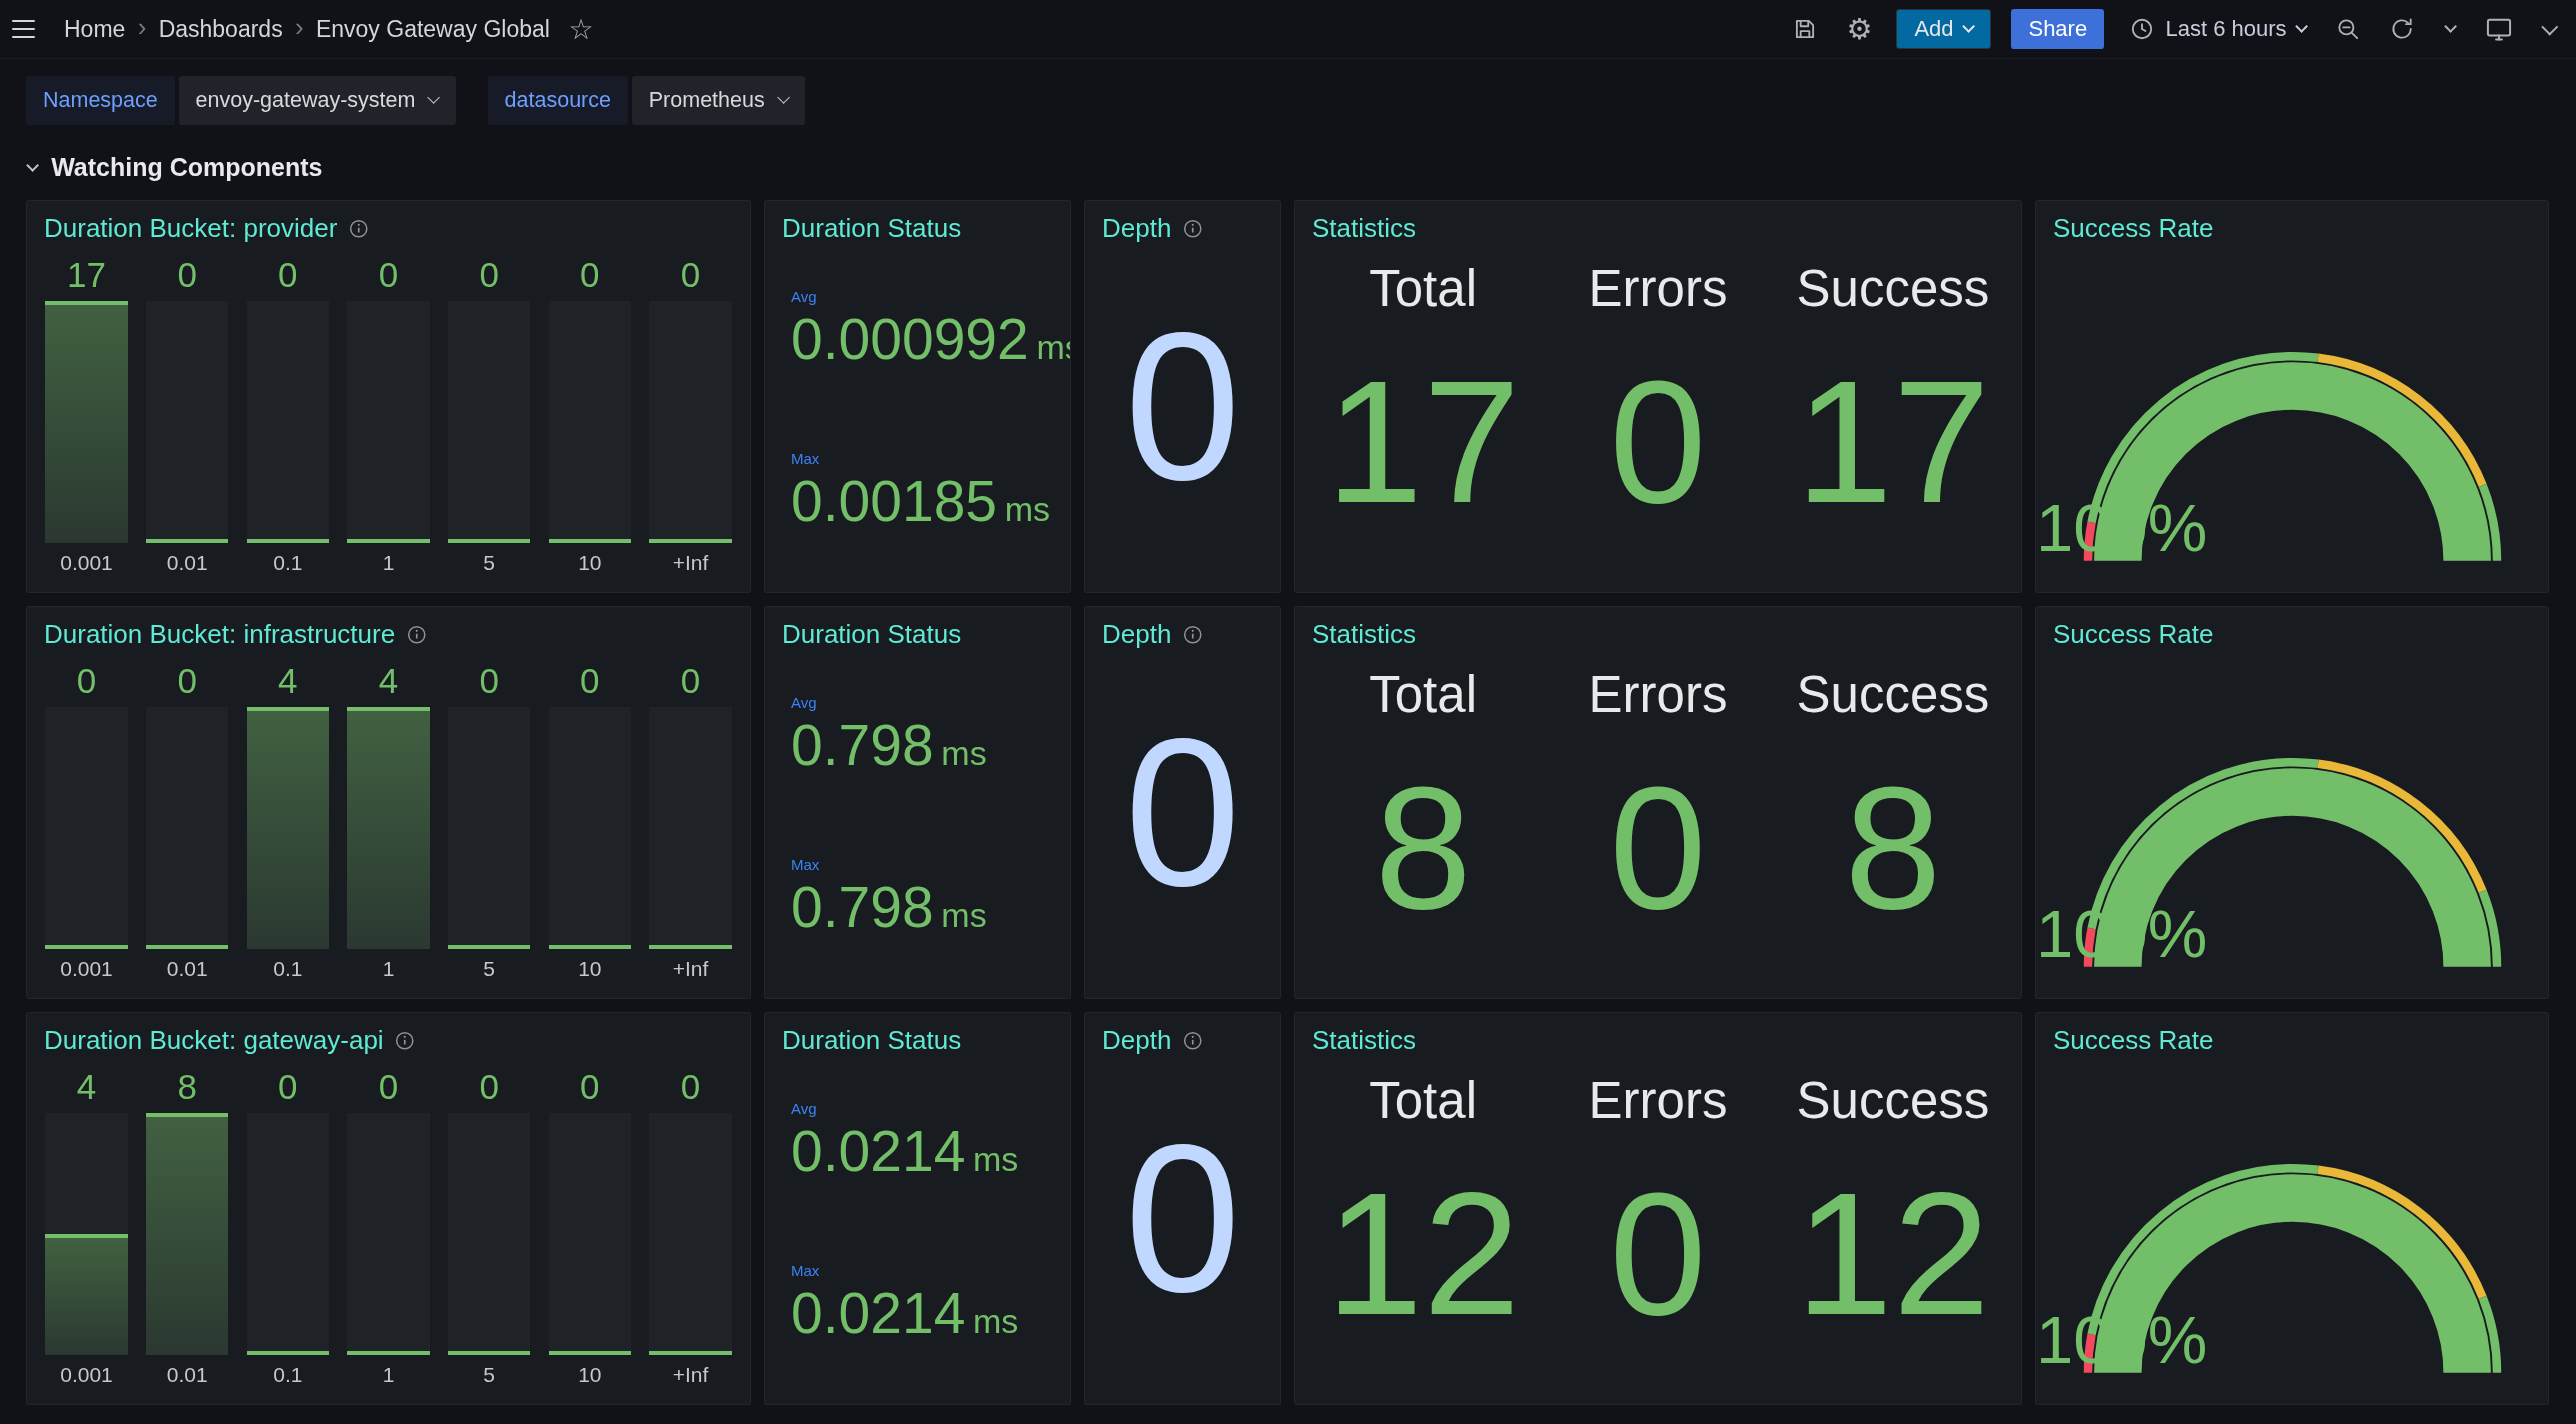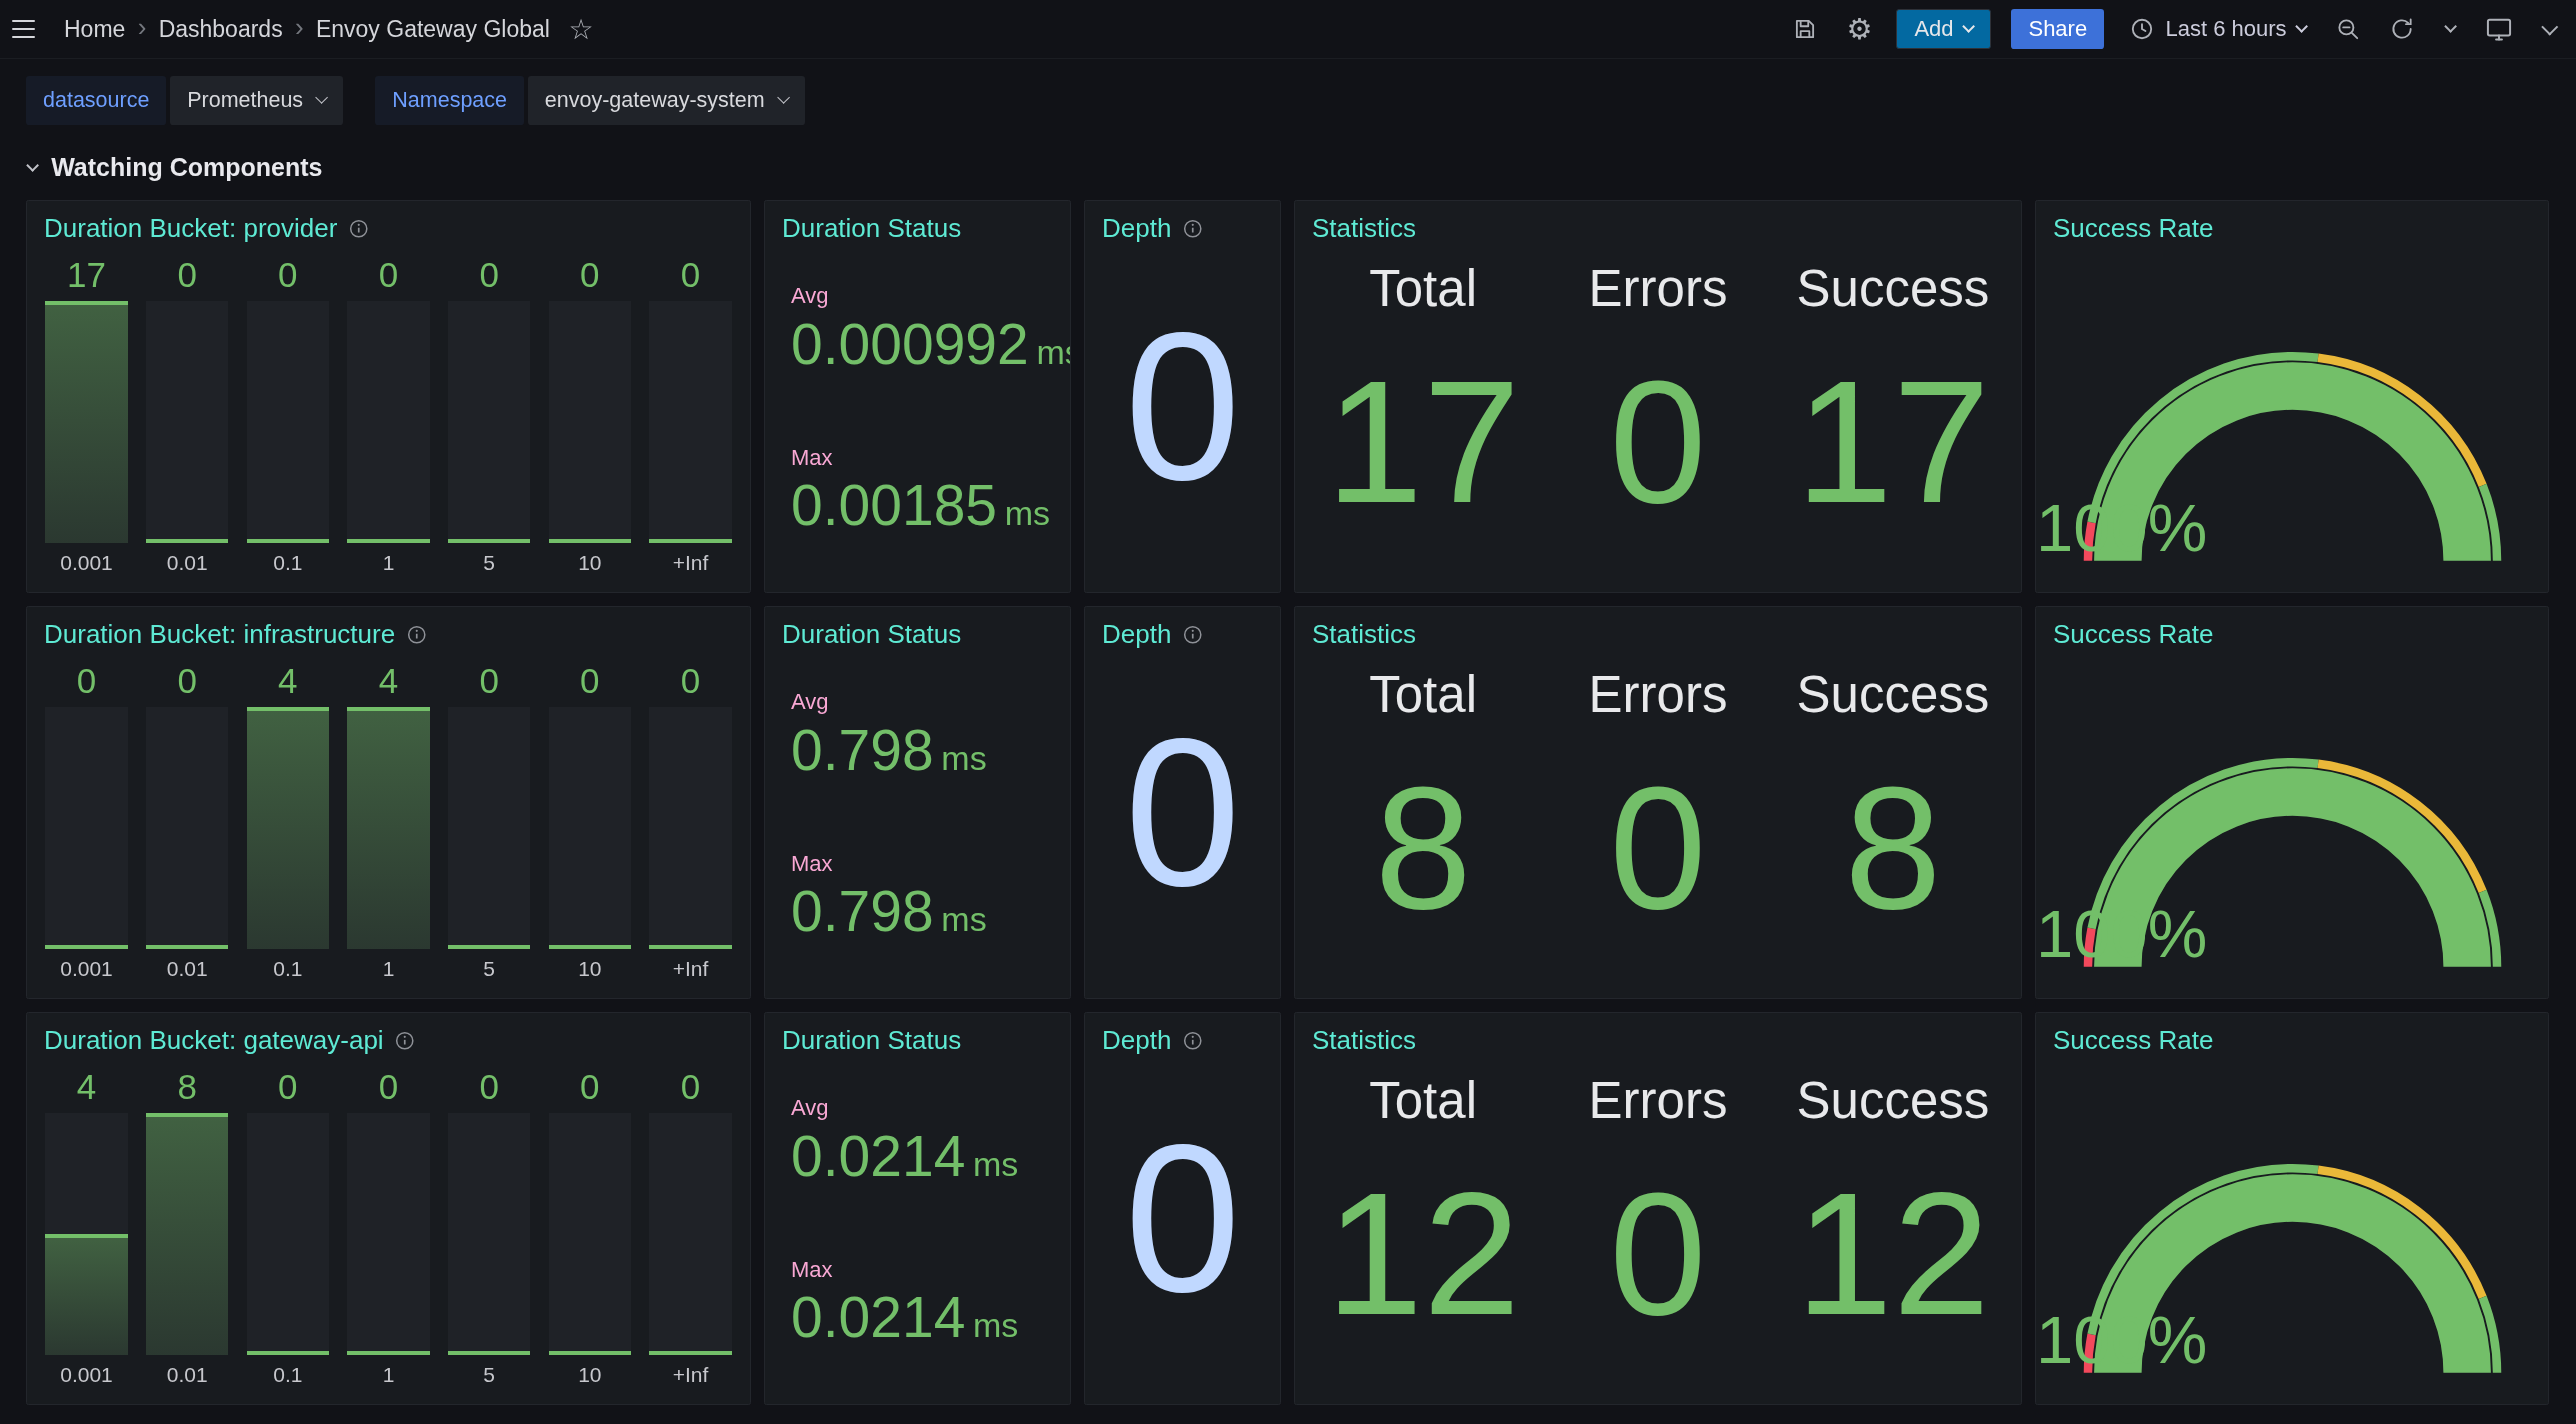--- a/index.html
+++ b/index.html
@@ -57,21 +57,21 @@
   .bar-col { flex:1; display:flex; flex-direction:column; min-width:0; }
   .bar-val { text-align:center; font-size:35px; font-weight:400; color:#73bf69; line-height:1.1; }
   .bar-track { flex:1; margin-top:6.1px; background:#1f2227; display:flex; align-items:flex-end; }
   .bar-fill { width:100%; border-top:4.6px solid #73bf69;
     background:linear-gradient(180deg, rgba(115,191,105,.40), rgba(115,191,105,.14)); }
   .bar-tick { height:40px; display:flex; align-items:center; justify-content:center;
     font-size:21px; color:#c7c8cd; }
 
   
   .dur { flex:1; display:flex; flex-direction:column; justify-content:space-around; padding:0 26px 20px; }
-  .dur-label { font-size:22px; color:#f9a8d4; margin-bottom:3.1px; }
+  .dur-label { font-size:15px; color:#3b82f6; margin-bottom:3.1px; }
   .dur-value { font-size:57px; font-weight:500; color:#73bf69; line-height:1.1; white-space:nowrap; }
   .dur-unit { font-size:34px; margin-left:7.7px; font-weight:500; }
 
   
   .depth { flex:1; display:flex; align-items:center; justify-content:center;
     font-size:209px; font-weight:500; color:#c0d8ff; line-height:1; padding-bottom:28px; }
 
   
   .stats { flex:1; display:flex; padding:0 10.7px 7.7px; }
   .stat-col { flex:1; display:flex; flex-direction:column; align-items:center; min-width:0; }
@@ -162,30 +162,30 @@
       </svg>
     </div>
     <div class="icon-btn" style="width:28px;">
       <span class="chv chv-lg"></span>
     </div>
   </div>
 </div>
 
 <div class="filters">
   <div class="filter">
+    <div class="f-label">Namespace</div>
+    <div class="f-value">
+      <span>envoy-gateway-system</span>
+        <span class="chv"></span>
+    </div>
+  </div>
+  <div class="filter">
     <div class="f-label">datasource</div>
     <div class="f-value">
       <span>Prometheus</span>
-        <span class="chv"></span>
-    </div>
-  </div>
-  <div class="filter">
-    <div class="f-label">Namespace</div>
-    <div class="f-value">
-      <span>envoy-gateway-system</span>
         <span class="chv"></span>
     </div>
   </div>
 </div>
 
 <div class="section">
   <span class="chv"></span>
   <span>Watching Components</span>
 </div>
 

